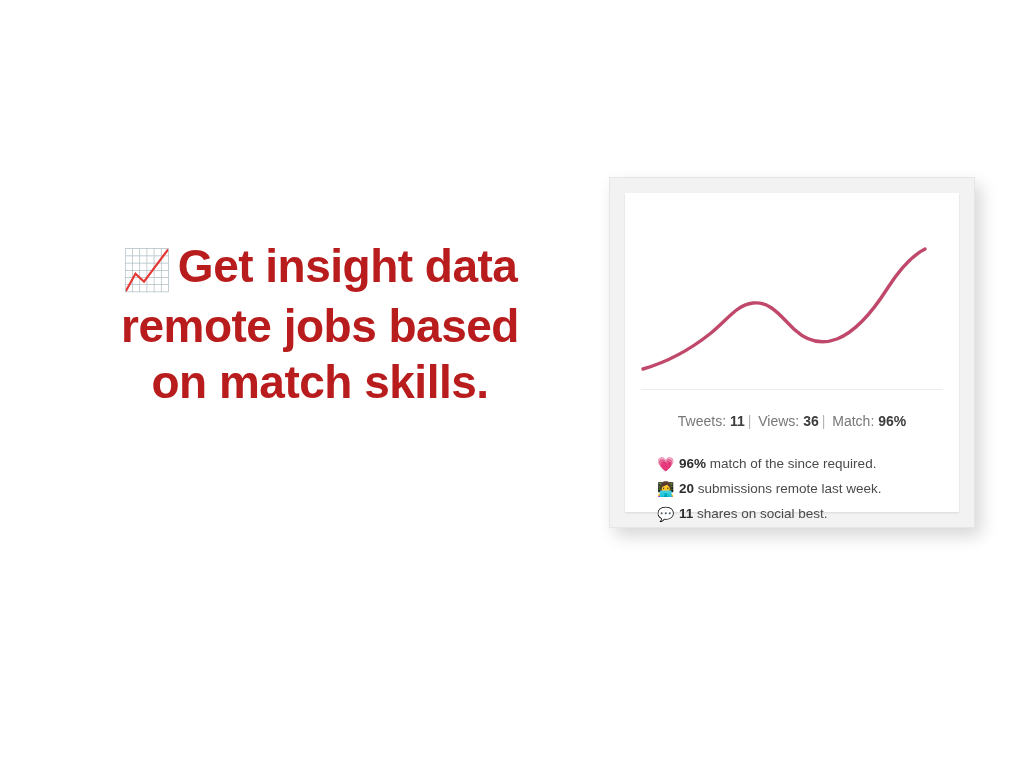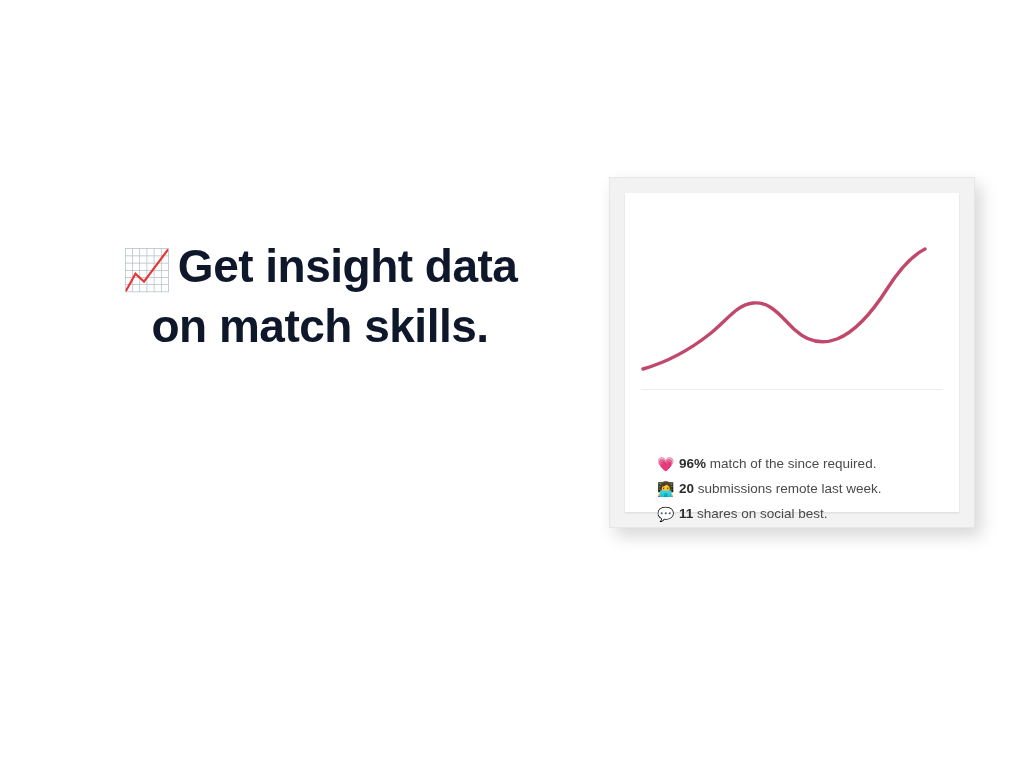--- a/index.html
+++ b/index.html
@@ -19,21 +19,21 @@
   
   .headline {
     position: absolute;
     left: 60px;
     top: 238px;
     width: 520px;
     text-align: center;
     font-size: 46px;
     line-height: 56px;
     font-weight: bold;
-    color: #0f172a;
+    color: #b91c1c;
     letter-spacing: -0.5px;
   }
   .headline .line {
     display: block;
     white-space: nowrap;
   }
   .headline-emoji {
     font-size: 40px;
     vertical-align: -2px;
     margin-right: 6px;
@@ -137,36 +137,45 @@
     font-size: 14px;
     line-height: 1;
   }
   .bullet .b-text b { font-weight: bold; color: #2e2e2e; }
 </style>
 </head>
 <body>
 
 <div class="headline">
   <span class="line"><span class="headline-emoji">📈</span><span>Get insight data</span></span>
+  <span class="line">remote jobs based</span>
   <span class="line">on match skills.</span>
 </div>
 
 <div class="card-wrap">
   <div class="card-frame"></div>
   <div class="card-inner">
 
 
     <div class="chart-area">
       <svg viewBox="0 0 334 148" preserveAspectRatio="none" aria-hidden="true">
         <path d="M 18 128 C 46 120, 66 108, 86 92 C 104 77, 112 64, 128 62 C 146 60, 156 76, 170 89 C 182 100, 196 104, 212 98 C 232 90, 248 70, 262 48 C 276 26, 288 14, 300 8" fill="none" stroke="#c0486b" stroke-width="3.4" stroke-linecap="round" stroke-linejoin="round"></path>
       </svg>
     </div>
 
     <div class="chart-divider"></div>
 
+    <div class="stats-row">
+      <span>Tweets:</span>
+      <b>11</b><span class="stats-sep">|</span>
+      <span>Views:</span>
+      <b>36</b><span class="stats-sep">|</span>
+      <span>Match:</span>
+      <b>96%</b>
+    </div>
 
     <div class="bullets">
       <div class="bullet">
         <span class="b-icon">💗</span>
         <span class="b-text"><b>96%</b>
           <span>match of the since required.</span></span>
       </div>
       <div class="bullet">
         <span class="b-icon">👩‍💻</span>
         <span class="b-text"><b>20</b>

